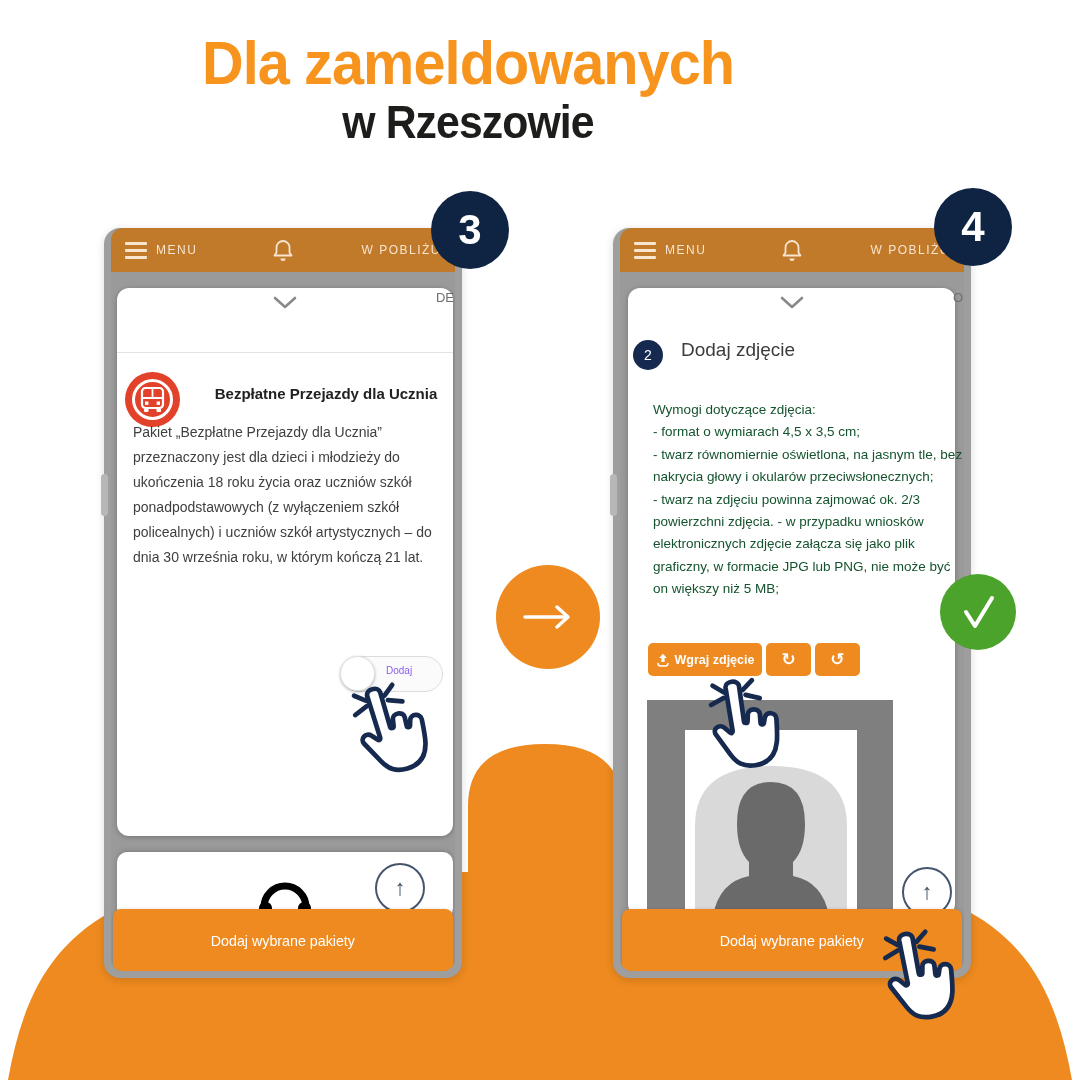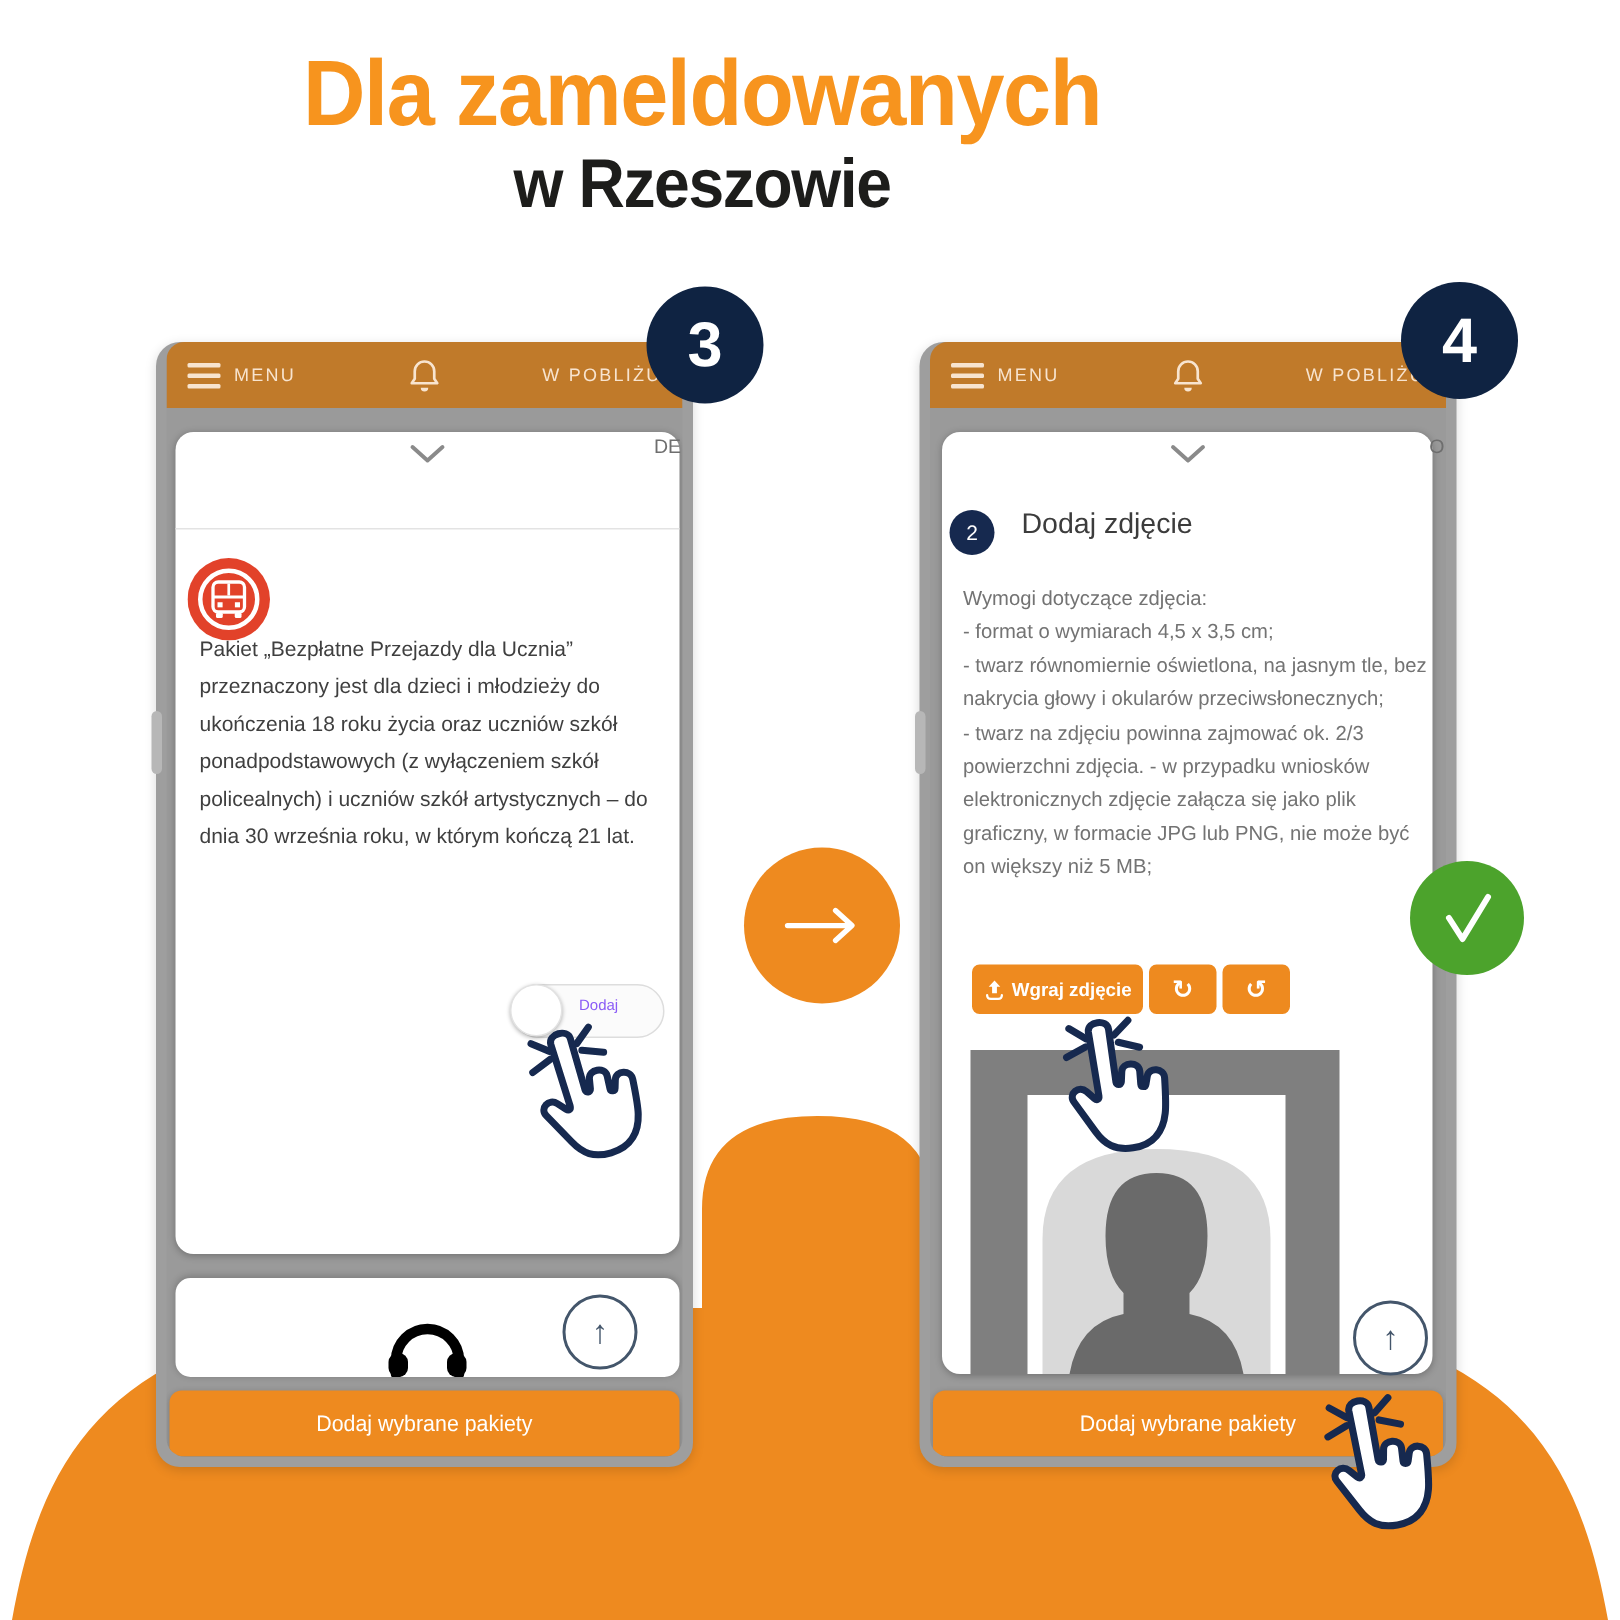--- a/index.html
+++ b/index.html
@@ -52,39 +52,39 @@
           border-radius:18px;background:#fbfbfb;}
   .knob{position:absolute;left:-2px;top:-1px;width:33px;height:33px;border-radius:50%;background:#ffffff;
         border:1px solid #e2e2e2;box-shadow:0 1px 3px rgba(0,0,0,.3);}
   .toggle-label{position:absolute;left:44px;top:8px;font-size:10px;color:#8b5cf6;text-align:right;}
 
   
   .step-dot{position:absolute;left:5px;top:52px;width:30px;height:30px;border-radius:50%;background:#16294F;
             color:#fff;font-size:14px;display:flex;align-items:center;justify-content:center;}
   .card4-title{position:absolute;left:53px;top:51px;font-size:19px;color:#3c3c3c;}
   .req-text{position:absolute;left:9px;top:95px;width:314px;font-size:13.5px;line-height:22.4px;
-            color:#737373;white-space:pre-line;margin:5px;}
+            color:#14532d;white-space:pre-line;margin:16px;}
   .btn-row{position:absolute;left:20px;top:355px;display:flex;gap:4px;}
   .obtn{height:33px;background:#EE8A1F;border:none;border-radius:5px;color:#ffffff;
         display:flex;align-items:center;justify-content:center;font-family:inherit;}
   .obtn.upload{width:114px;font-size:12.5px;font-weight:bold;gap:5px;}
   .obtn.sq{width:45px;font-size:17px;font-weight:bold;}
   .photo{position:absolute;left:19px;top:412px;width:246px;height:216px;background:#7f7f7f;}
   .photo-inner{position:absolute;left:38px;top:30px;width:172px;height:186px;background:#ffffff;overflow:hidden;}
 
   
   .sheet{position:absolute;left:6px;top:624px;width:336px;height:66px;background:#ffffff;
          border-radius:10px;box-shadow:0 -1px 5px rgba(0,0,0,.2);}
   .phones-icon{position:absolute;left:50%;top:24px;transform:translateX(-50%);}
   .up-btn{position:absolute;width:46px;height:46px;border-radius:50%;border:2px solid #44566b;
           color:#44566b;font-size:22px;display:flex;align-items:center;justify-content:center;background:#fff;}
   .up-left{right:28px;top:11px;}
   .up-right{left:274px;top:579px;}
 
-  .bottom-bar{position:absolute;left:2px;right:2px;bottom:0;height:44px;background:#EE8A1F;
+  .bottom-bar{position:absolute;left:2px;right:2px;bottom:0;height:62px;background:#EE8A1F;
               border-radius:8px 8px 5px 5px;display:flex;align-items:center;justify-content:center;
               z-index:4;box-shadow:0 1px 4px rgba(0,0,0,.2);}
   .bottom-bar span{color:#ffffff;font-size:15px;transform:scaleX(.95);}
 
   
   .step-badge{position:absolute;width:78px;height:78px;border-radius:50%;background:#0F2342;color:#ffffff;
               font-size:42px;font-weight:bold;display:flex;align-items:center;justify-content:center;z-index:6;}
   .badge-3{left:431px;top:191px;}
   .badge-4{left:934px;top:188px;}
   .arrow-circle{position:absolute;left:496px;top:565px;width:104px;height:104px;border-radius:50%;
@@ -125,20 +125,21 @@
           <circle cx="27.5" cy="27.5" r="27.5" fill="#E2422A"></circle>
           <circle cx="27.5" cy="27.5" r="19" fill="none" stroke="#ffffff" stroke-width="3"></circle>
           <rect x="17" y="16" width="21" height="20" rx="3.5" fill="none" stroke="#ffffff" stroke-width="2.2"></rect>
           <line x1="17" y1="26" x2="38" y2="26" stroke="#ffffff" stroke-width="2"></line>
           <line x1="27.5" y1="17" x2="27.5" y2="25" stroke="#ffffff" stroke-width="1.8"></line>
           <rect x="20" y="29.5" width="3.4" height="3.4" fill="#ffffff"></rect>
           <rect x="31.6" y="29.5" width="3.4" height="3.4" fill="#ffffff"></rect>
           <rect x="19" y="36.5" width="4.5" height="3.5" rx="1" fill="#ffffff"></rect>
           <rect x="31.5" y="36.5" width="4.5" height="3.5" rx="1" fill="#ffffff"></rect>
         </svg>
+        <div class="pkg-title">Bezpłatne Przejazdy dla Ucznia</div>
 
         <p class="body-text p1">Pakiet „Bezpłatne Przejazdy dla Ucznia” przeznaczony jest dla dzieci i młodzieży do ukończenia 18 roku życia oraz uczniów szkół ponadpodstawowych (z wyłączeniem szkół policealnych) i uczniów szkół artystycznych – do dnia 30 września roku, w którym kończą 21 lat.</p>
 
         <div class="toggle">
           <div class="knob"></div>
           <span class="toggle-label">Dodaj</span>
         </div>
       </div>
 
       <div class="sheet">

